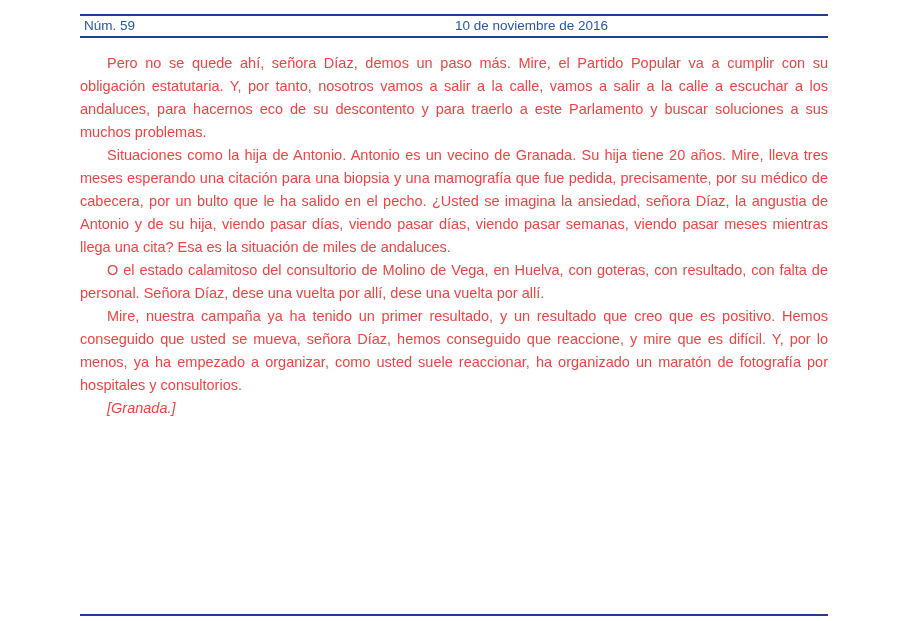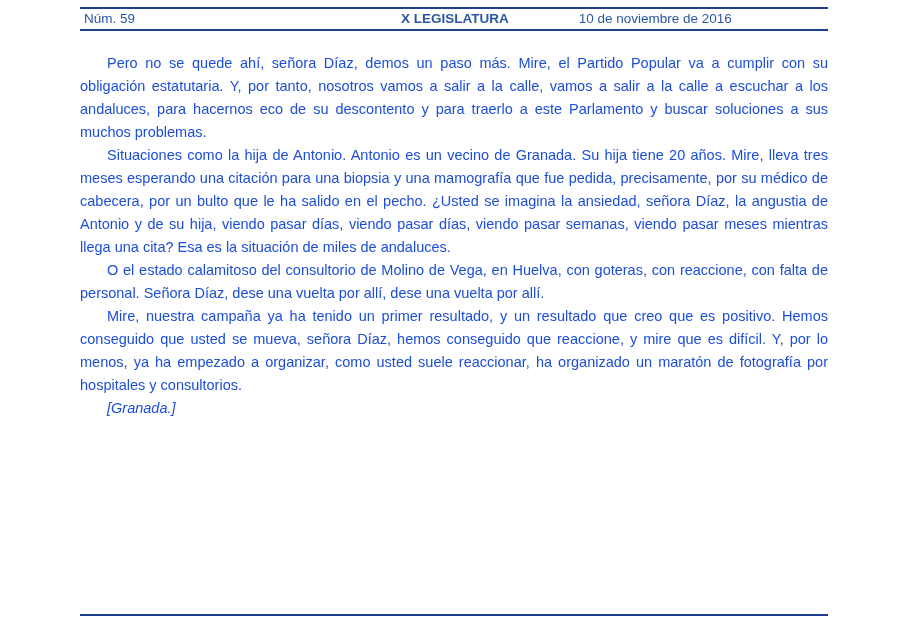--- a/index.html
+++ b/index.html
@@ -10,40 +10,40 @@
   .page {
     position: relative;
     width: 907px;
     height: 621px;
     background: #ffffff;
     font-family: "Liberation Sans", sans-serif;
     overflow: hidden;
   }
   .header {
     position: absolute;
-    top: 7px;
+    top: 14px;
     left: 80px;
     width: 748px;
     border-top: 2px solid #1e3f8f;
     border-bottom: 2px solid #1e3f8f;
     display: flex;
     align-items: center;
     padding: 2px 0 3px 0;
     color: #2a57a5;
     font-size: 13.5px;
   }
   .header .left   { flex: 1; text-align: left;  padding-left: 4px; }
   .header .center { flex: 1; text-align: center; font-weight: bold; }
   .header .right  { flex: 1; text-align: left; padding-right: 2px; }
   .body-text {
     position: absolute;
     top: 52px;
     left: 80px;
     width: 748px;
-    color: #1d4ed8;
+    color: #ef4444;
     font-size: 14.5px;
     line-height: 23px;
     text-align: justify;
     hyphens: auto;
     -webkit-hyphens: auto;
   }
   .body-text p {
     margin: 0;
     text-indent: 27px;
   }
@@ -59,27 +59,26 @@
     background: #1e3f8f;
   }
 </style>
 </head>
 <body>
 
 <div class="page">
 
   <div class="header">
     <span class="left">Núm. 59</span>
-    <span class="center">X LEGISLATURA</span>
     <span class="right">10 de noviembre de 2016</span>
   </div>
 
   <div class="body-text">
     <p>Pero no se quede ahí, señora Díaz, demos un paso más. Mire, el Partido Popular va a cumplir con su obligación estatutaria. Y, por tanto, nosotros vamos a salir a la calle, vamos a salir a la calle a escuchar a los andaluces, para hacernos eco de su descontento y para traerlo a este Parlamento y buscar soluciones a sus muchos problemas.</p>
     <p>Situaciones como la hija de Antonio. Antonio es un vecino de Granada. Su hija tiene 20 años. Mire, lleva tres meses esperando una citación para una biopsia y una mamografía que fue pedida, precisamente, por su médico de cabecera, por un bulto que le ha salido en el pecho. ¿Usted se imagina la ansiedad, señora Díaz, la angustia de Antonio y de su hija, viendo pasar días, viendo pasar días, viendo pasar semanas, viendo pasar meses mientras llega una cita? Esa es la situación de miles de andaluces.</p>
-    <p>O el estado calamitoso del consultorio de Molino de Vega, en Huelva, con goteras, con reaccione, con falta de personal. Señora Díaz, dese una vuelta por allí, dese una vuelta por allí.</p>
+    <p>O el estado calamitoso del consultorio de Molino de Vega, en Huelva, con goteras, con resultado, con falta de personal. Señora Díaz, dese una vuelta por allí, dese una vuelta por allí.</p>
     <p>Mire, nuestra campaña ya ha tenido un primer resultado, y un resultado que creo que es positivo. Hemos conseguido que usted se mueva, señora Díaz, hemos conseguido que reaccione, y mire que es difícil. Y, por lo menos, ya ha empezado a organizar, como usted suele reaccionar, ha organizado un maratón de fotografía por hospitales y consultorios.</p>
     <p class="italic">[Granada.]</p>
   </div>
 
   <div class="bottom-rule"></div>
 
 </div>
 
 </body></html>

